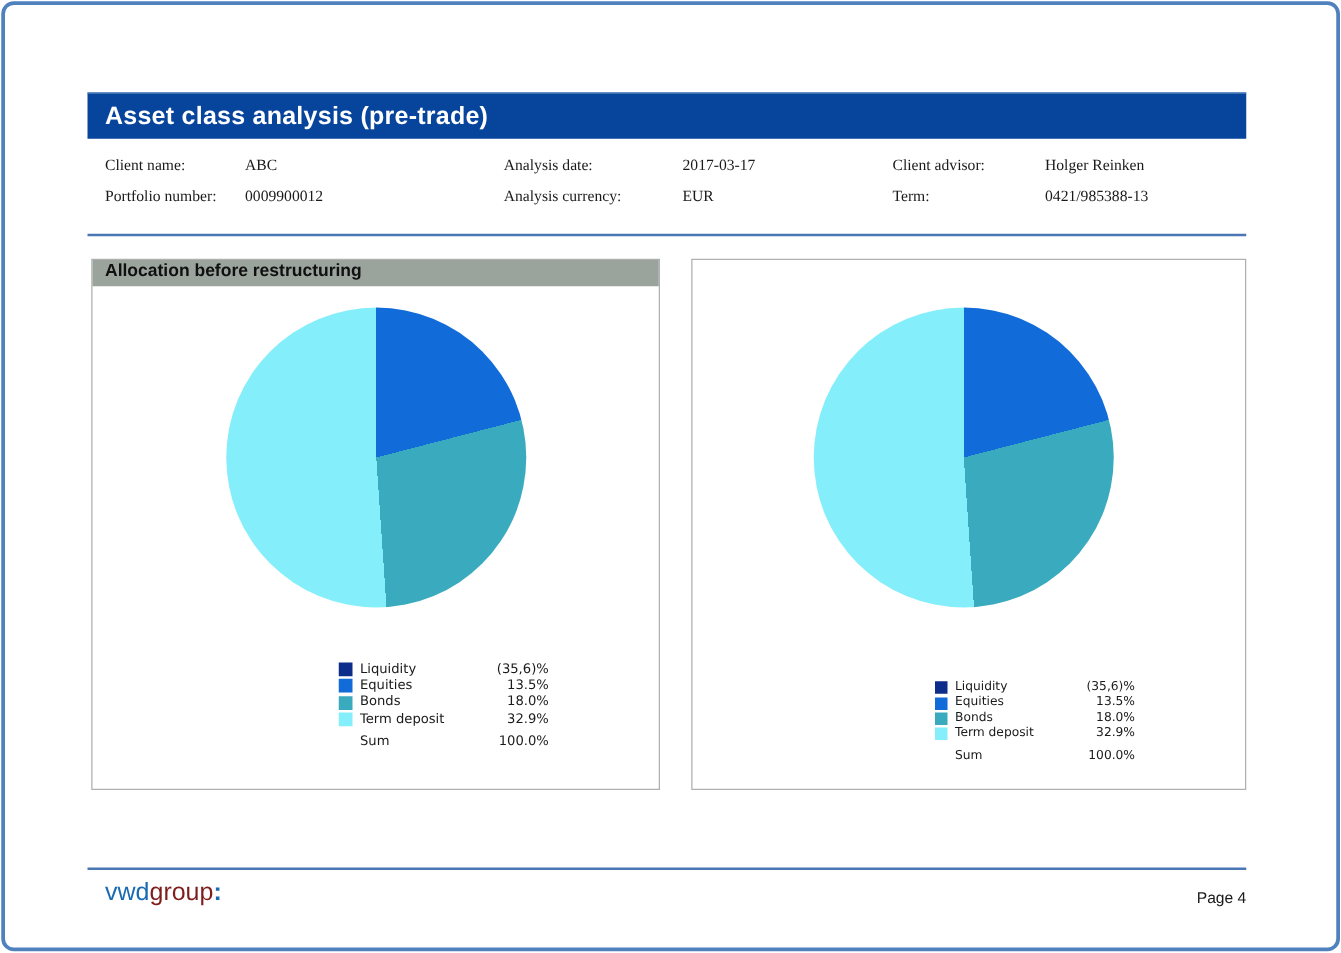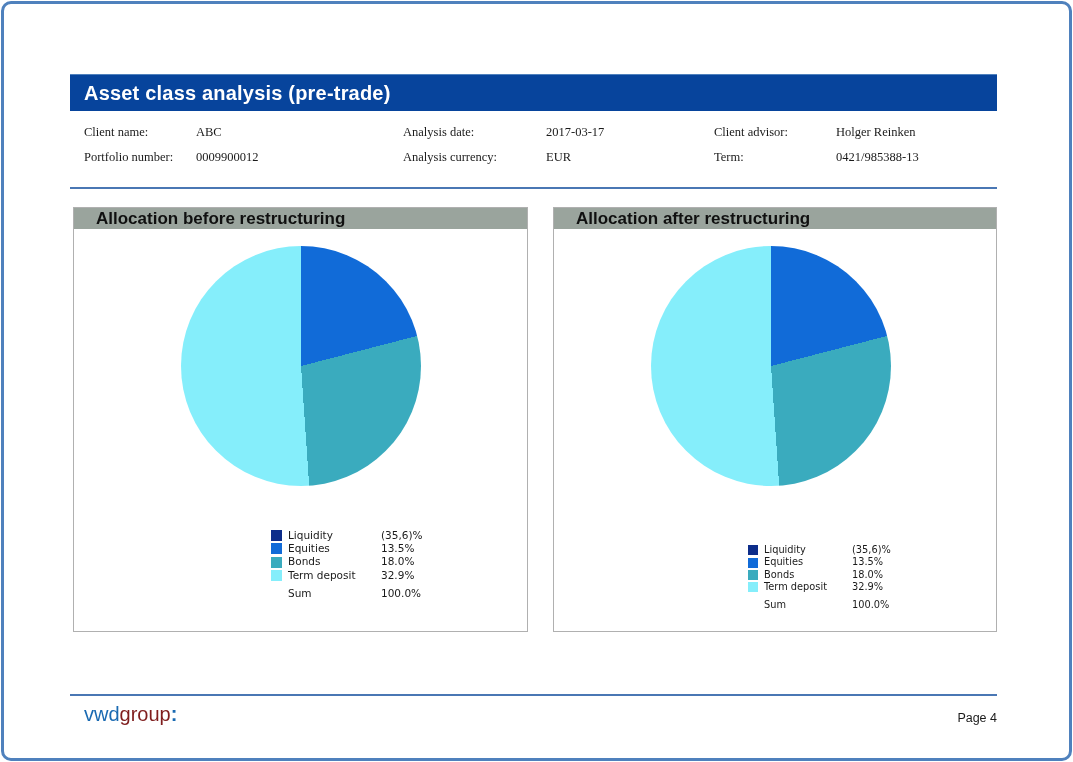--- a/index.html
+++ b/index.html
@@ -28,43 +28,43 @@
   .sep-top{top:187px;}
   .sep-bottom{top:694px;}
   
   .panel{
     position:absolute;top:207px;height:425px;background:#fff;
     border:1px solid #b0b0b0;box-sizing:border-box;
   }
   .panel-left{left:73px;width:455px;}
   .panel-right{left:553px;width:444px;}
   .panel-head{
-    height:21px;background:#9aa49d;display:flex;align-items:flex-end;
-    box-sizing:border-box;padding-left:22px;font-size:17px;font-weight:bold;color:#101010;
+    height:21px;background:#9aa49d;display:flex;align-items:flex-start;
+    box-sizing:border-box;padding-left:10px;font-size:14px;font-weight:bold;color:#101010;
   }
   .pie{
     position:absolute;width:240px;height:240px;border-radius:50%;top:38px;
   }
   .pie-left{left:107px;}
   .pie-right{left:97px;}
   
   .legend{
     position:absolute;font-family:"DejaVu Sans","Liberation Sans",sans-serif;
   }
   .legend-left{left:155px;top:321px;font-size:10.5px;}
   .legend-right{left:152px;top:336px;font-size:9.8px;}
   .lrow{
     display:grid;grid-template-columns:17px 93px 58px;align-items:center;
     line-height:13.2px;
     margin-left:42px;
   }
   .legend-right .lrow{grid-template-columns:16px 88px 56px;line-height:12.4px;}
   .sw{width:11px;height:11px;display:inline-block;}
   .legend-right .sw{width:10px;height:10px;}
-  .lval{text-align:left;}
+  .lval{text-align:right;}
   .lsum{margin-top:5px;}
   
   .logo{position:absolute;left:84px;top:703px;font-size:20px;}
   .logo .p1{color:#1a6ab2;font-weight:normal;}
   .logo .p2{color:#7f1d1d;font-weight:normal;}
   .logo .p3{color:#1a6ab2;font-weight:bold;}
   .pagenum{position:absolute;right:76px;top:711px;font-size:12.5px;}
 </style>
 </head>
 <body>
@@ -121,23 +121,20 @@
     </div>
     <div class="lrow lsum">
       <span></span>
       <span>Sum</span>
       <span class="lval">100.0%</span>
     </div>
   </div>
 </div>
 
 <div class="panel panel-right">
-  <div class="panel-head">
-    <span>Allocation after restructuring</span>
-  </div>
   <div class="pie pie-right" style="background: conic-gradient(rgb(17, 107, 216) 0deg, rgb(17, 107, 216) 75.4658deg, rgb(58, 171, 190) 75.4658deg, rgb(58, 171, 190) 176.087deg, rgb(133, 238, 251) 176.087deg, rgb(133, 238, 251) 360deg);"></div>
   <div class="legend legend-right">
     <div class="lrow">
       <span class="sw" style="background: rgb(13, 45, 138);"></span>
       <span>Liquidity</span>
       <span class="lval">(35,6)%</span>
     </div>
     <div class="lrow">
       <span class="sw" style="background: rgb(17, 107, 216);"></span>
       <span>Equities</span>

